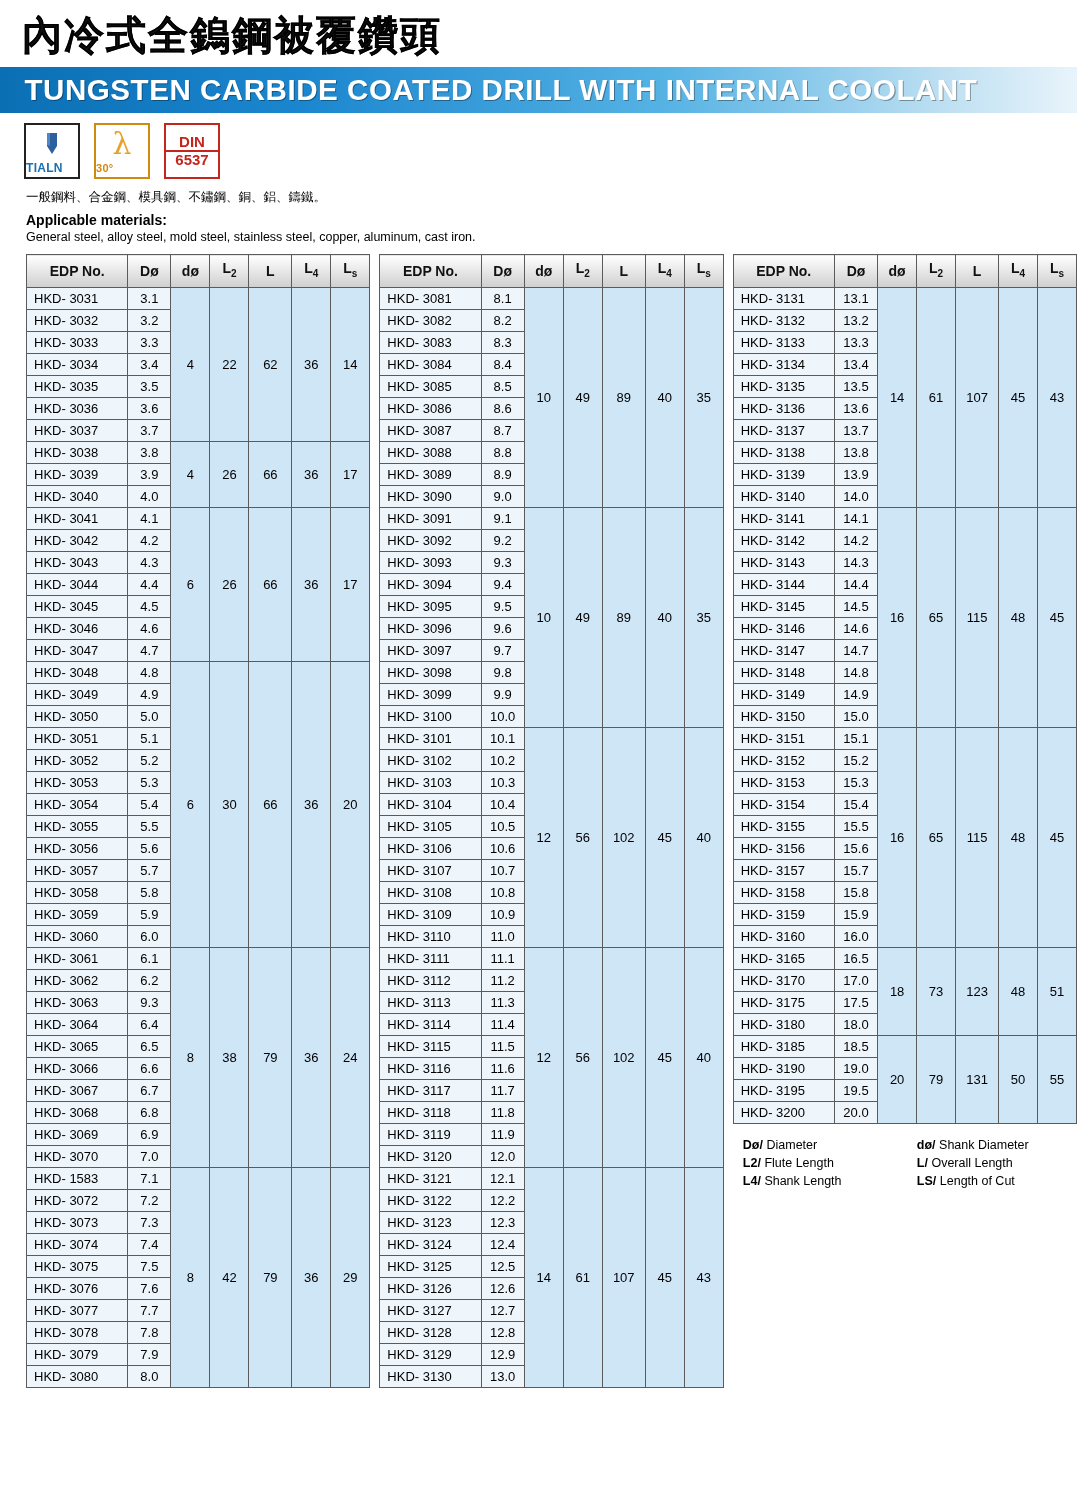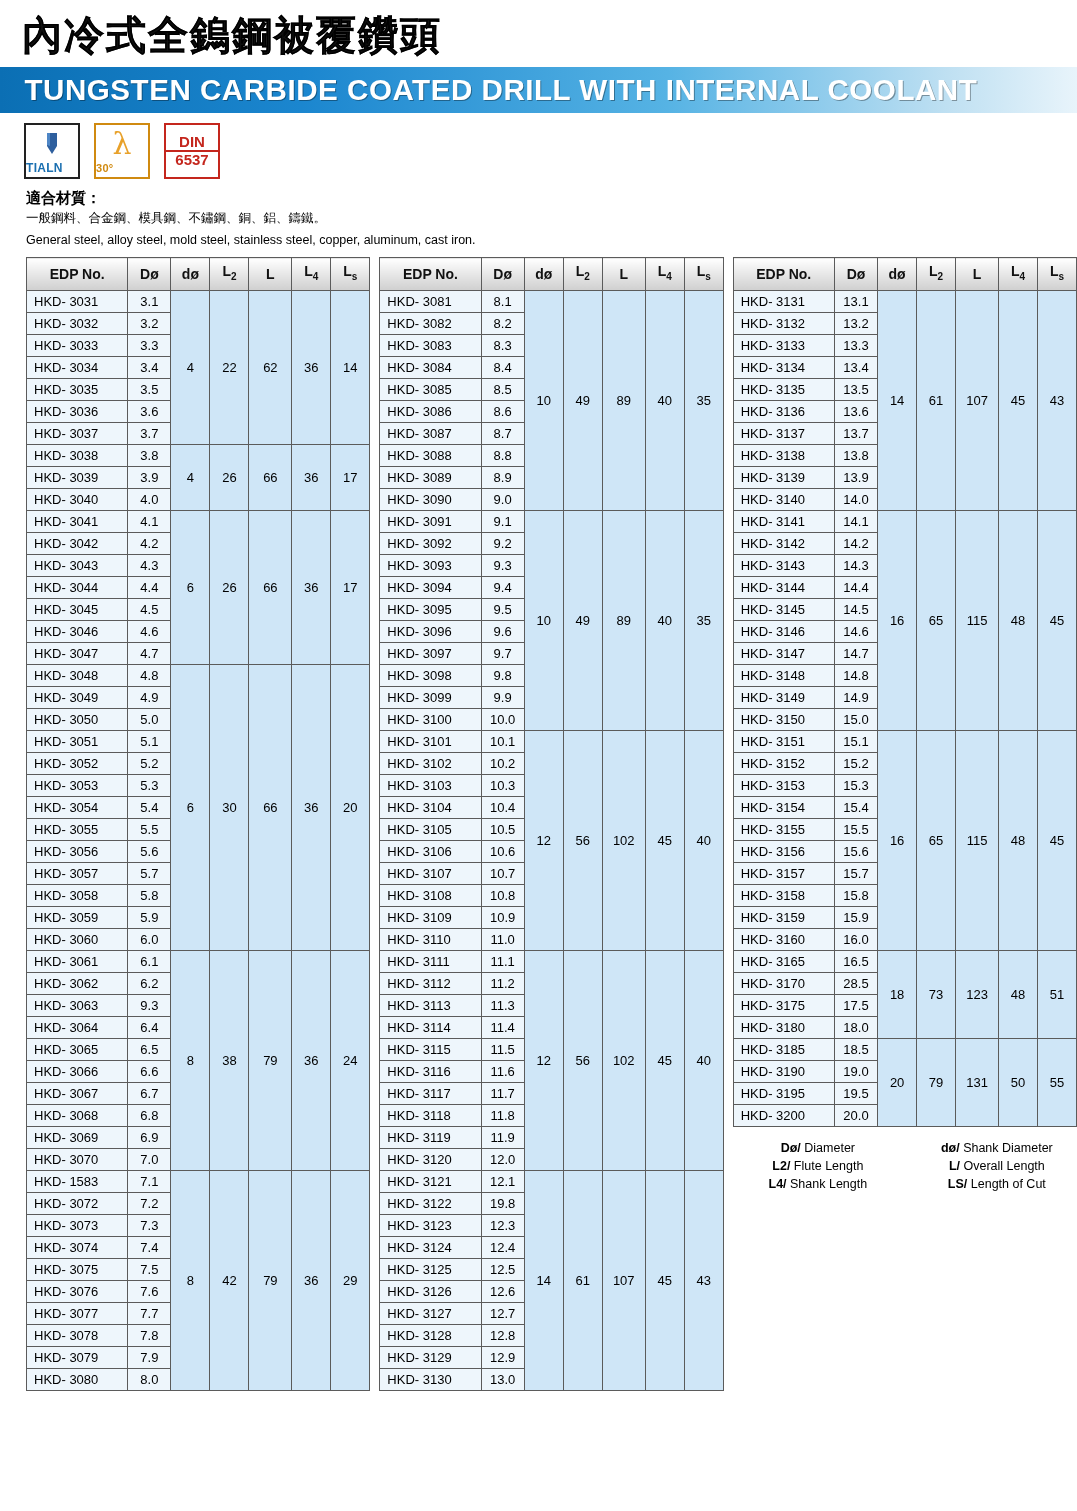--- a/index.html
+++ b/index.html
@@ -78,21 +78,21 @@
   .edp{width:104px;text-align:left !important;padding-left:7px !important;background:#eef6fc;font-size:13px;}
   .dcol{width:44px;background:#eef6fc;}
   .gcol{width:40px;background:#cfe6f7;}
   .lcol{width:44px;background:#cfe6f7;}
   th.edp{background:linear-gradient(to bottom,#ffffff,#dcdcdc);text-align:center !important;padding-left:0 !important;}
   .sub{font-size:10px;vertical-align:sub;}
 
   
   .legend{
     margin:12px 0 0 0;padding-left:10px;font-size:12.5px;line-height:18px;
-    display:grid;grid-template-columns:150px 160px;column-gap:24px;text-align:center;
+    display:grid;grid-template-columns:150px 160px;column-gap:24px;
   }
   .legend b{font-weight:bold;}
   .legend-wrap{display:flex;justify-content:center;}
 </style>
 </head>
 <body>
 
 <div>
 
   <div class="title-cn">內冷式全鎢鋼被覆鑽頭</div>
@@ -117,22 +117,22 @@
         </div>
       <div class="blab">30°</div>
     </div>
     <div class="badge din">
       <div class="dl1">DIN</div>
       <div class="dl2">6537</div>
     </div>
   </div>
 
   <div class="mat">
-    <div class="h-cn">適合材質：</div>
     <div class="t-cn">一般鋼料、合金鋼、模具鋼、不鏽鋼、銅、鋁、鑄鐵。</div>
+    <div class="h-en">Applicable materials:</div>
     <div class="t-en">General steel, alloy steel, mold steel, stainless steel, copper, aluminum, cast iron.</div>
   </div>
 
   <div class="tables">
     <table class="spec" id="t1">
         <thead>
           <tr>
             <th class="edp">EDP No.</th>
             <th class="dcol">Dø</th>
             <th class="gcol">dø</th>
@@ -572,21 +572,21 @@
             <td class="edp">HKD- 3121</td>
             <td class="dcol">12.1</td>
             <td class="gcol" rowspan="10">14</td>
             <td class="gcol" rowspan="10">61</td>
             <td class="lcol" rowspan="10">107</td>
             <td class="gcol" rowspan="10">45</td>
             <td class="gcol" rowspan="10">43</td>
           </tr>
           <tr>
             <td class="edp">HKD- 3122</td>
-            <td class="dcol">19.8</td>
+            <td class="dcol">12.2</td>
           </tr>
           <tr>
             <td class="edp">HKD- 3123</td>
             <td class="dcol">12.3</td>
           </tr>
           <tr>
             <td class="edp">HKD- 3124</td>
             <td class="dcol">12.4</td>
           </tr>
           <tr>
@@ -768,21 +768,21 @@
               <td class="edp">HKD- 3165</td>
               <td class="dcol">16.5</td>
               <td class="gcol" rowspan="4">18</td>
               <td class="gcol" rowspan="4">73</td>
               <td class="lcol" rowspan="4">123</td>
               <td class="gcol" rowspan="4">48</td>
               <td class="gcol" rowspan="4">51</td>
             </tr>
             <tr>
               <td class="edp">HKD- 3170</td>
-              <td class="dcol">28.5</td>
+              <td class="dcol">17.0</td>
             </tr>
             <tr>
               <td class="edp">HKD- 3175</td>
               <td class="dcol">17.5</td>
             </tr>
             <tr>
               <td class="edp">HKD- 3180</td>
               <td class="dcol">18.0</td>
             </tr>
             <tr>

